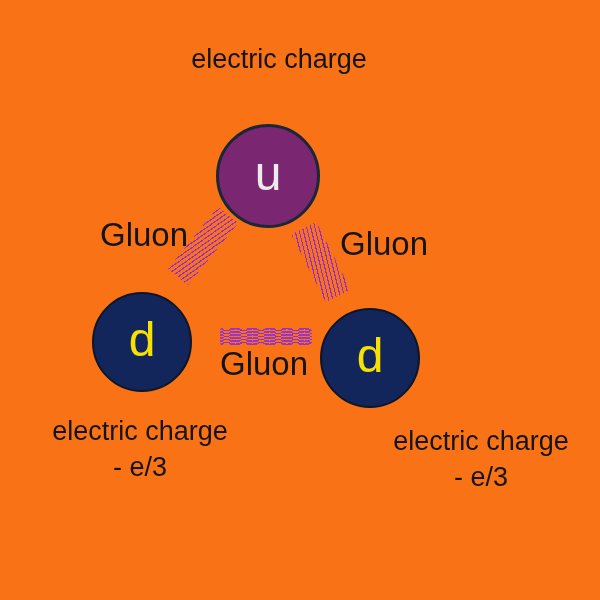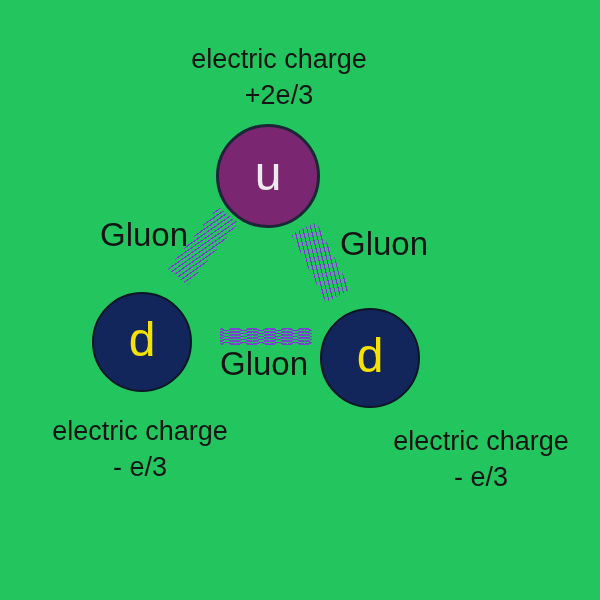--- a/index.html
+++ b/index.html
@@ -1,20 +1,20 @@
 <!DOCTYPE html>
 <html><head>
 <meta charset="utf-8">
 <style>
   html, body { margin: 0; padding: 0; }
   .canvas {
     position: relative;
     width: 600px;
     height: 600px;
-    background: #22c55e;
+    background: #f97316;
     overflow: hidden;
     font-family: "Liberation Sans", sans-serif;
     color: #141414;
   }
   
   .charge-label {
     position: absolute;
     width: 240px;
     text-align: center;
     font-size: 27px;
@@ -93,21 +93,20 @@
       repeating-linear-gradient(170deg, rgba(138,43,226,0.85) 0 1px, transparent 1px 3px);
   }
 </style>
 </head>
 <body>
 
 <div class="canvas">
 
   <div class="charge-label" id="top-charge">
     <div>electric charge</div>
-    <div>+2e/3</div>
   </div>
 
   <div class="gluon-band" id="gluon-band-left"></div>
   <div class="gluon-band" id="gluon-band-right"></div>
   <div class="gluon-band" id="gluon-band-bottom"></div>
 
   <div class="quark" id="up-quark">
     <span class="symbol">u</span>
   </div>
   <div class="quark" id="down-quark-left">

